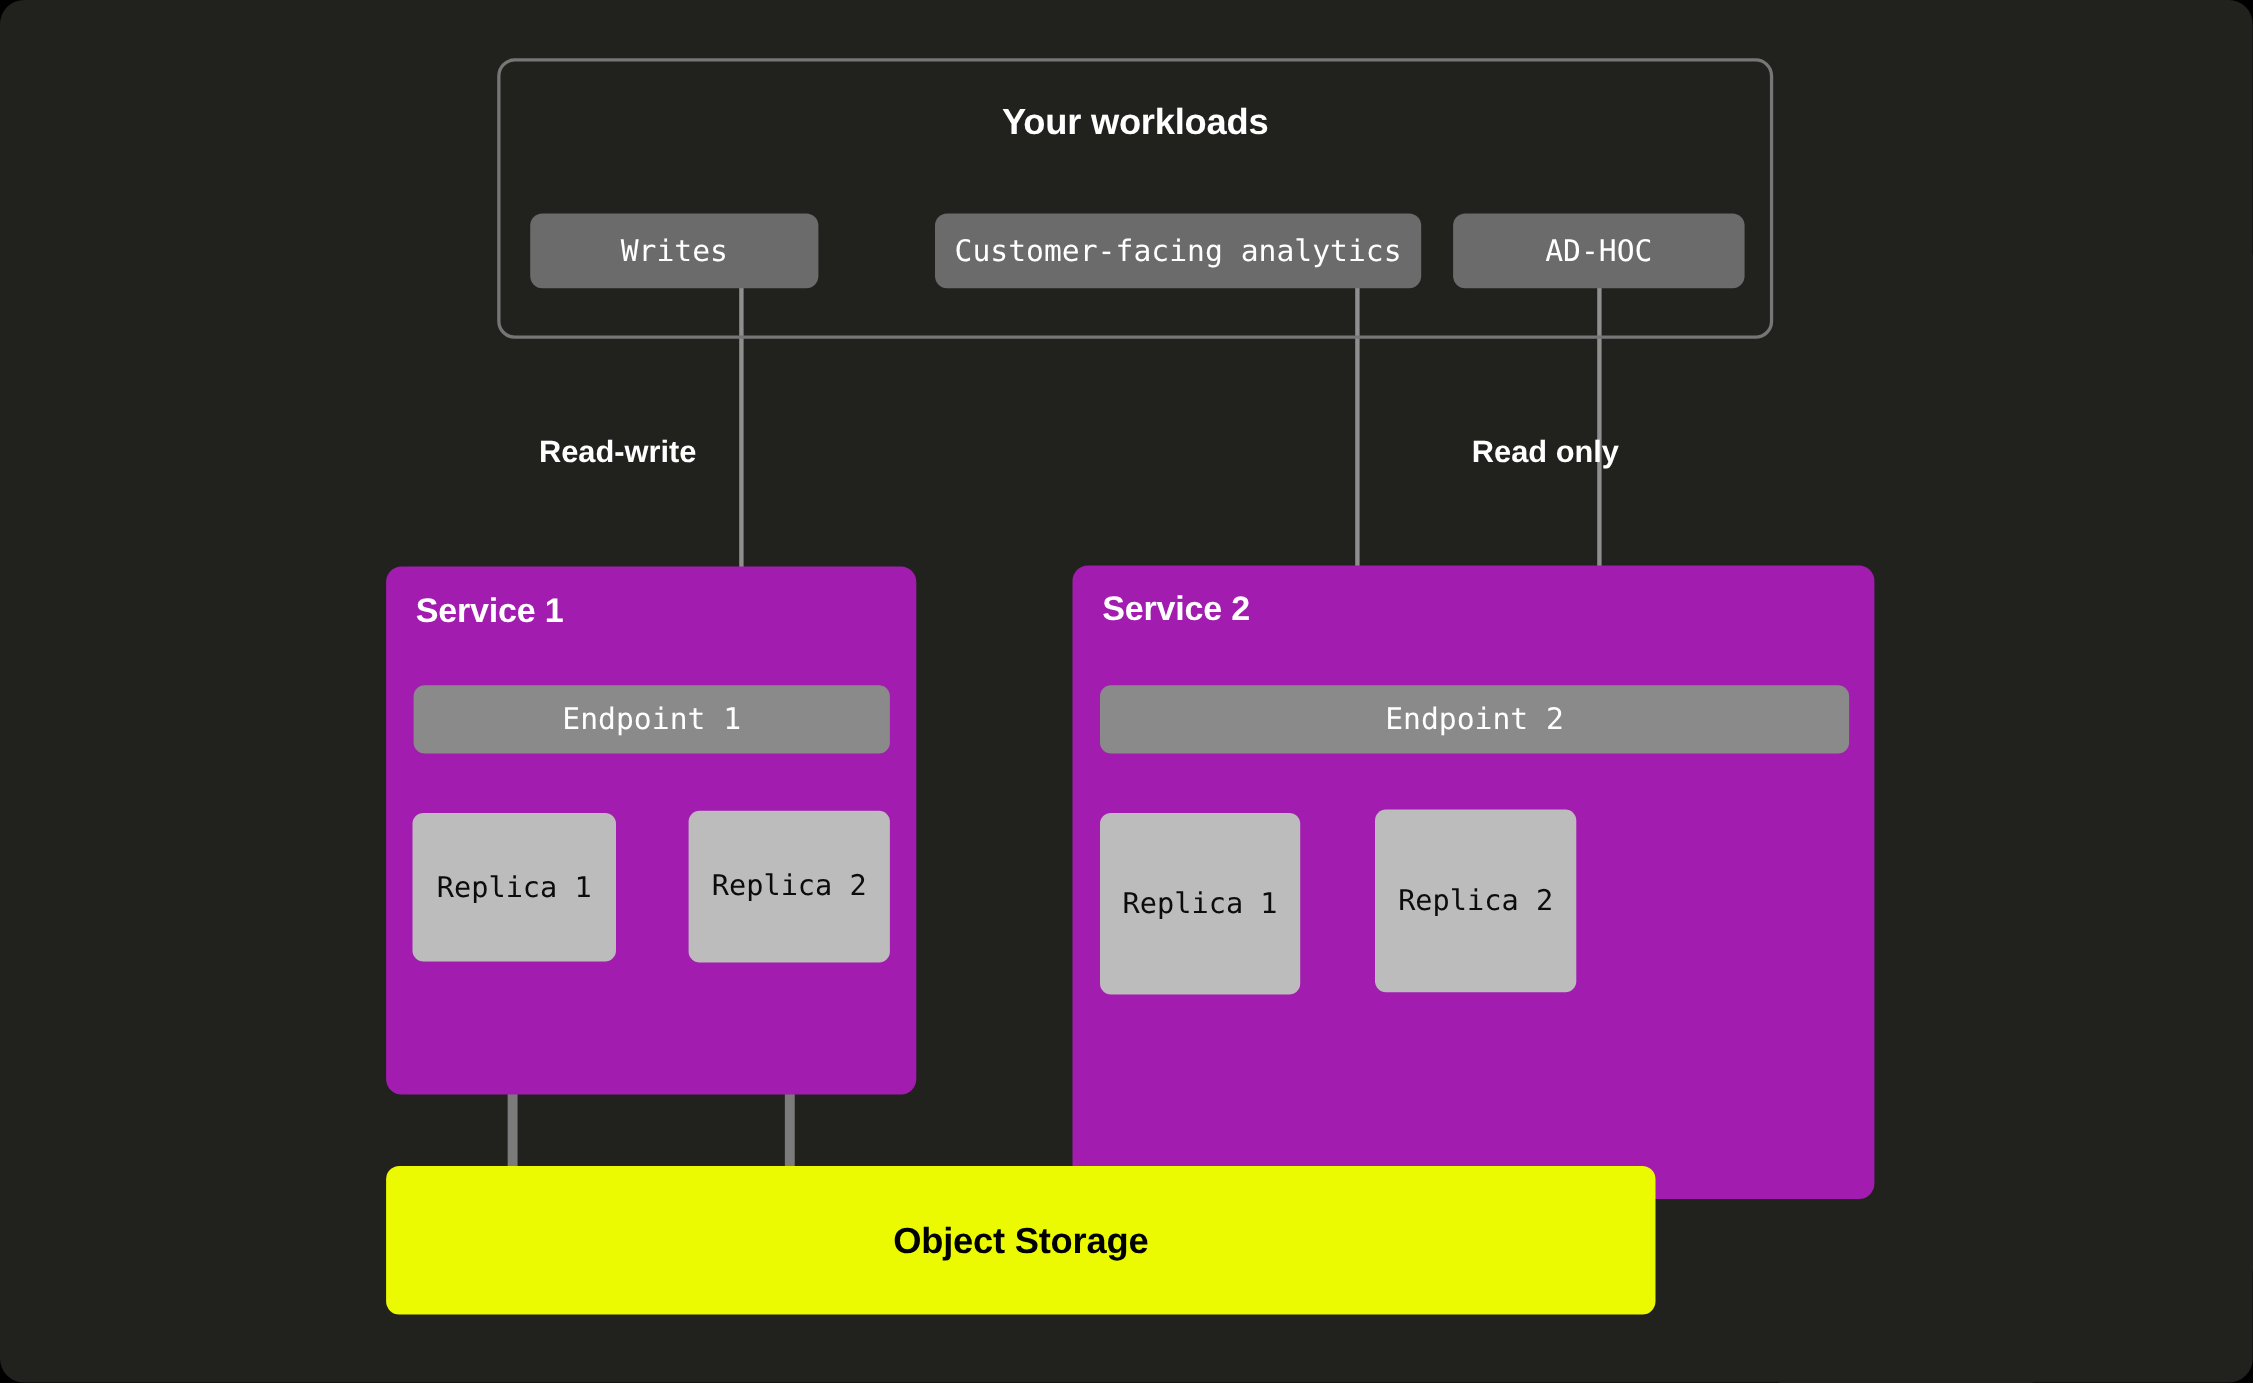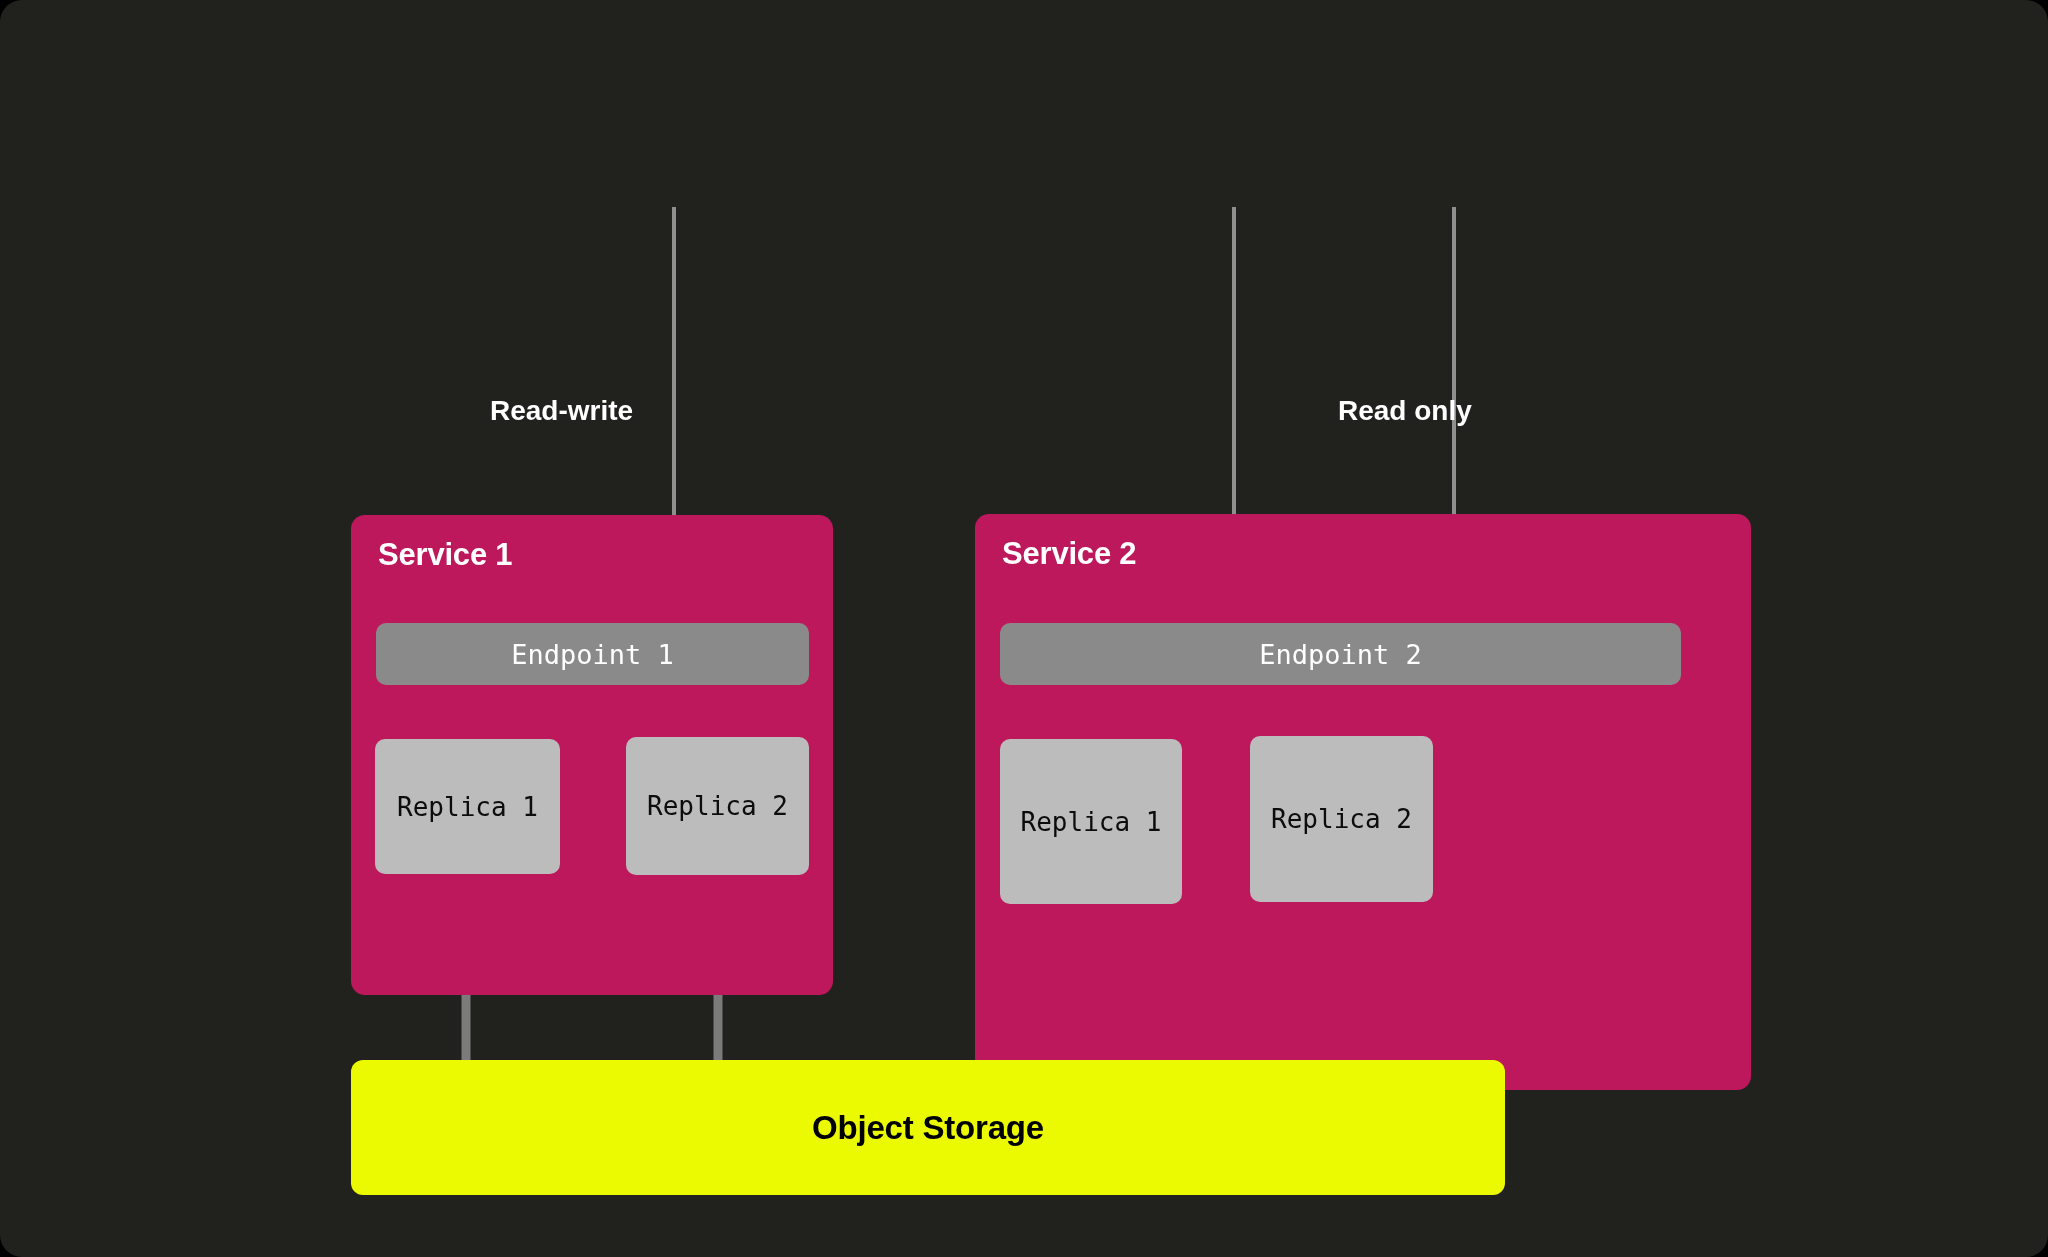--- a/index.html
+++ b/index.html
@@ -78,25 +78,25 @@
     font-size: 28px;
     font-weight: bold;
     white-space: nowrap;
   }
   #label-read-write { left: 490px;  top: 395px; }
   #label-read-only  { left: 1338px; top: 395px; text-align: center; }
 
   
   .service-panel {
     position: absolute;
-    background: #be185d;
+    background: #a21caf;
     border-radius: 14px;
   }
   #service-1 { left: 351px;  top: 515px; width: 482px;  height: 480px; }
-  #service-2 { left: 975px;  top: 514px; width: 729px;  height: 576px; padding-left: 47px; }
+  #service-2 { left: 975px;  top: 514px; width: 729px;  height: 576px; }
 
   .service-title {
     position: absolute;
     left: 27px;
     top: 22px;
     color: #FFFFFF;
     font-size: 31px;
     font-weight: bold;
     letter-spacing: -0.2px;
   }
@@ -175,20 +175,35 @@
     <path d="M1454,207 L1454,588" stroke="#8F8F8F" stroke-width="4" fill="none" marker-end="url(#arrowhead)"></path>
 
     <path d="M466,677 L466,1060" stroke="#7B7B7B" stroke-width="9" fill="none"></path>
     <path d="M718,677 L718,1060" stroke="#7B7B7B" stroke-width="9" fill="none"></path>
 
     <path d="M1090,678 L1090,1060" stroke="#7B7B7B" stroke-width="9" fill="none"></path>
     <path d="M1341,678 L1341,1060" stroke="#7B7B7B" stroke-width="9" fill="none"></path>
     <path d="M1589,678 L1589,1060" stroke="#7B7B7B" stroke-width="9" fill="none"></path>
   </svg>
 
+  <div id="workloads-container">
+    <div id="workloads-title">Your workloads</div>
+
+    <div id="chip-writes" class="workload-chip">
+      <span>Writes</span>
+    </div>
+
+    <div id="chip-customer" class="workload-chip">
+      <span>Customer-facing analytics</span>
+    </div>
+
+    <div id="chip-adhoc" class="workload-chip">
+      <span>AD-HOC</span>
+    </div>
+  </div>
 
   <div id="label-read-write" class="flow-label">Read-write</div>
   <div id="label-read-only" class="flow-label">Read only</div>
 
   <div id="service-1" class="service-panel">
     <div class="service-title">Service 1</div>
 
     <div id="endpoint-1" class="endpoint-bar">
       <span>Endpoint 1</span>
     </div>

